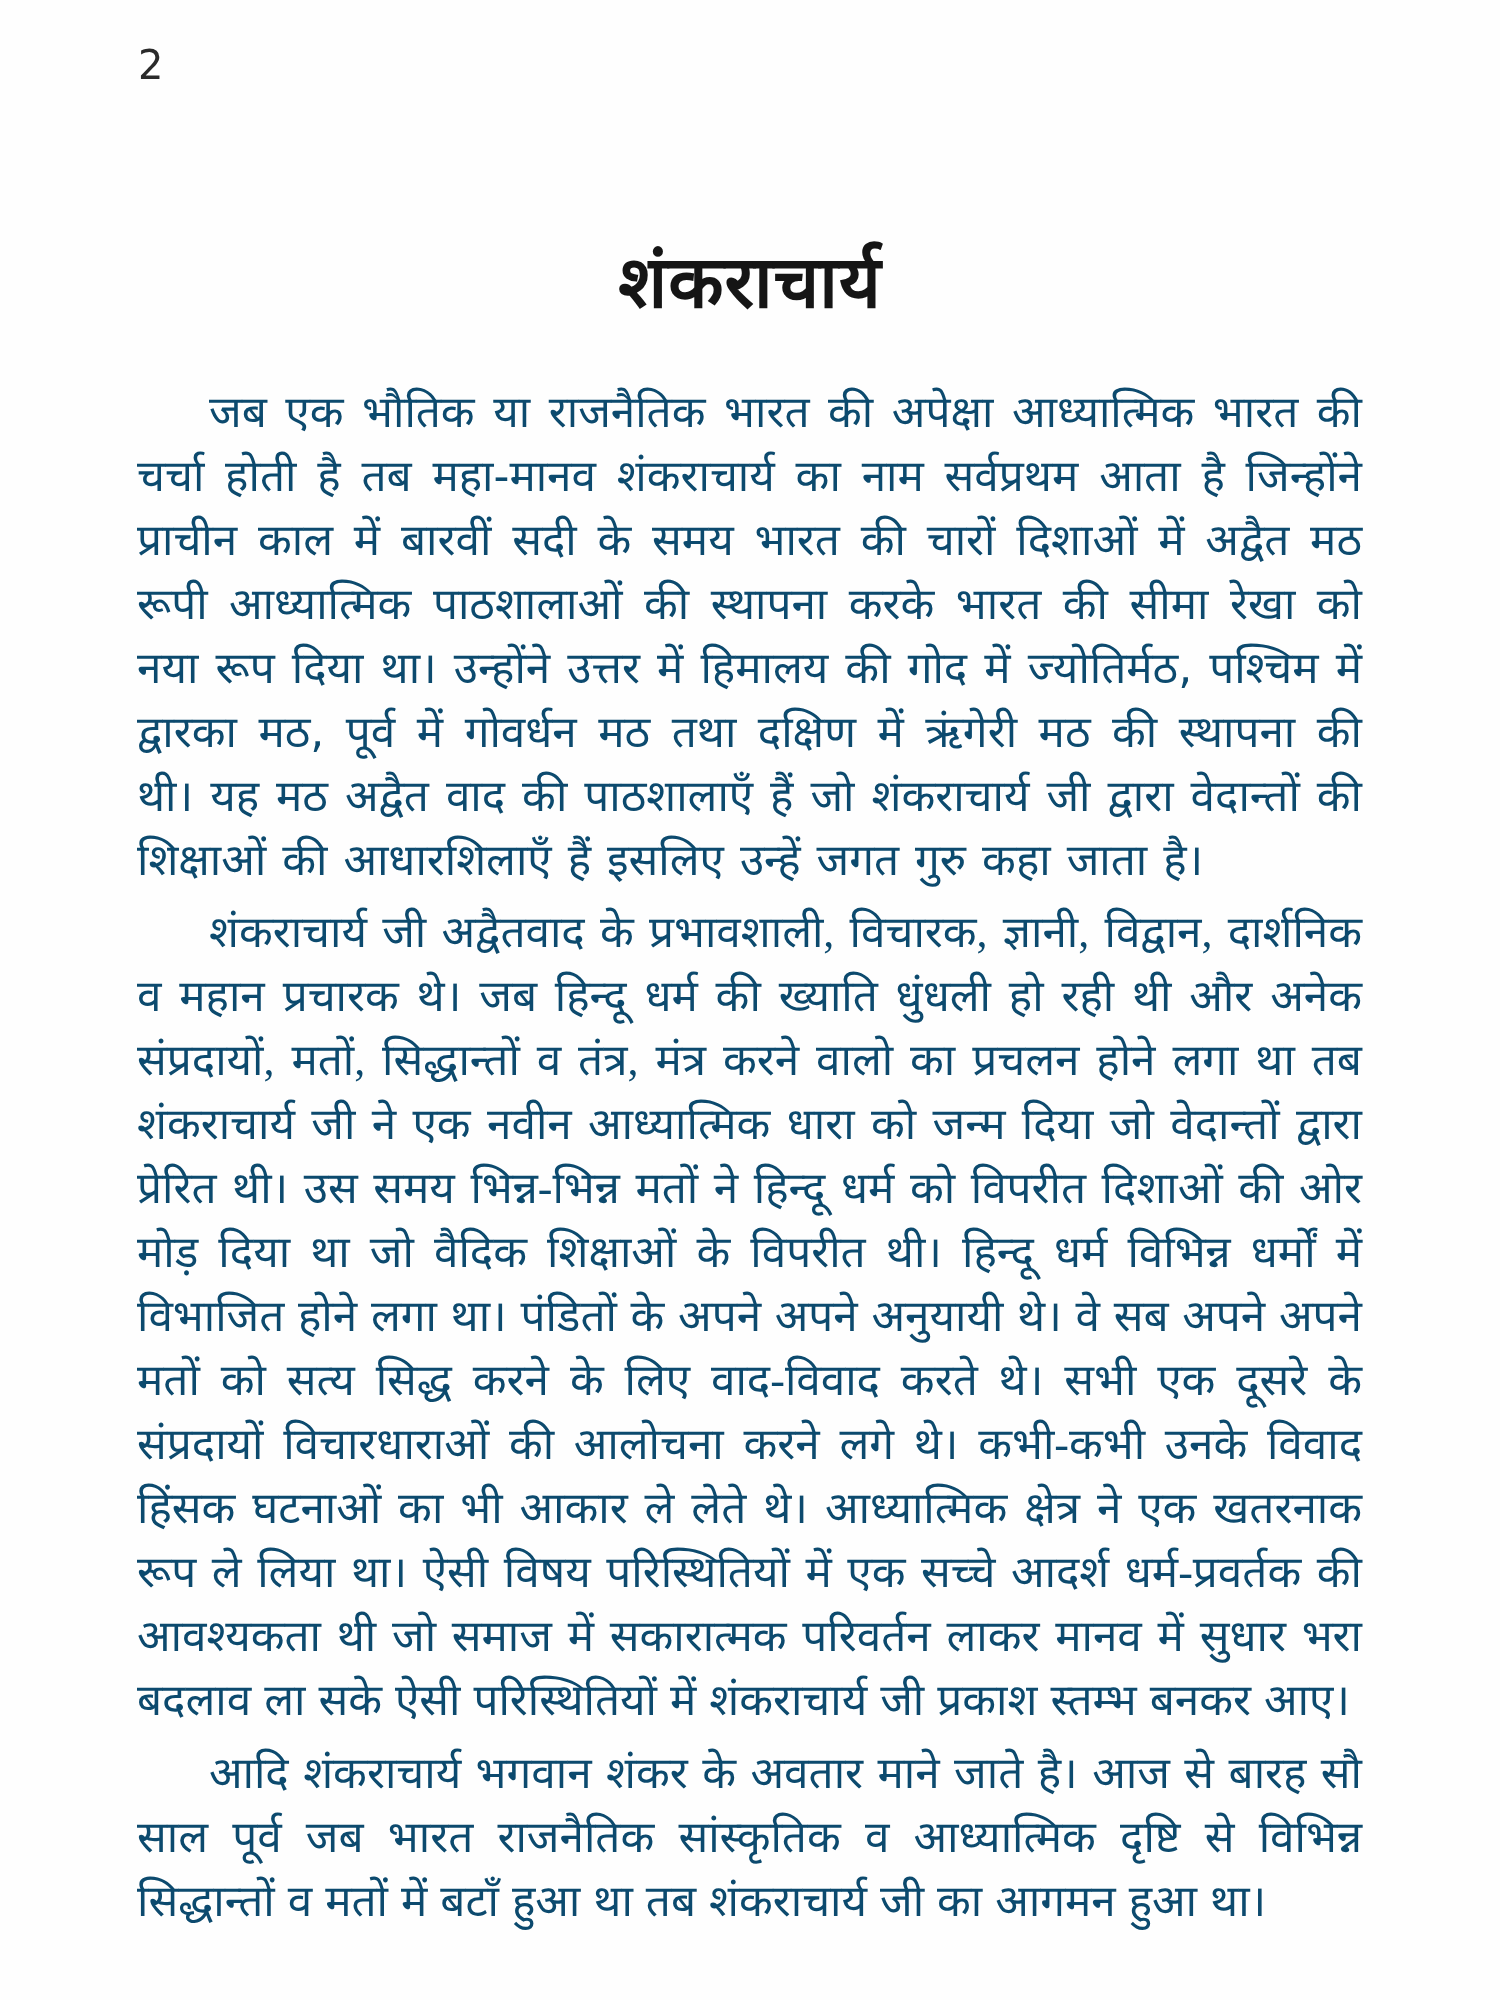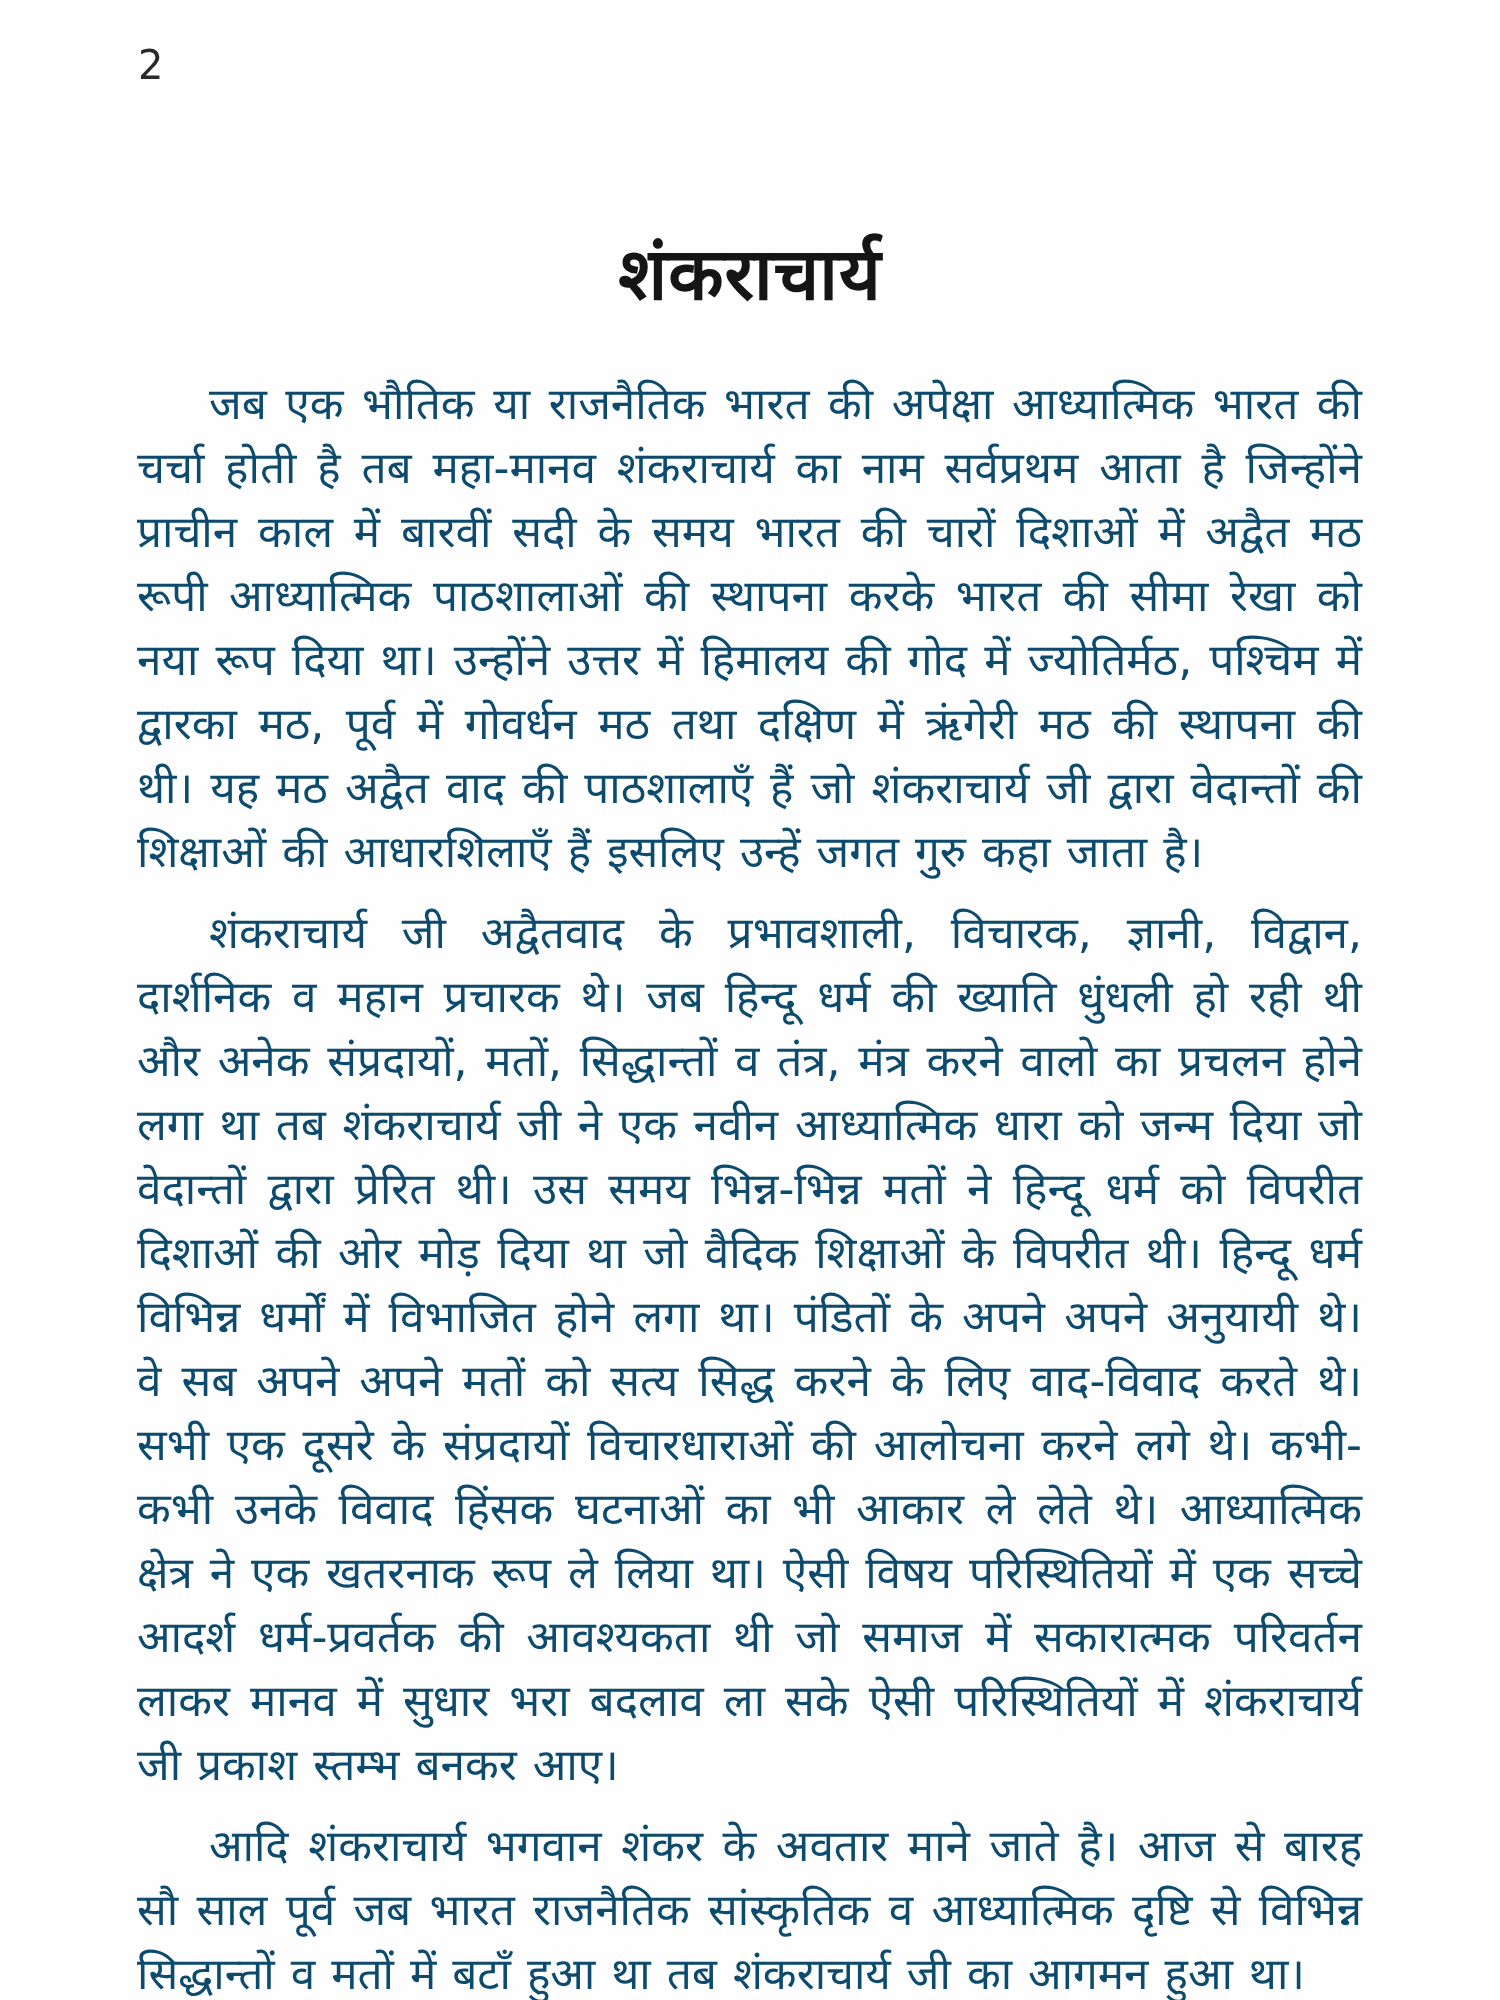--- a/index.html
+++ b/index.html
@@ -19,42 +19,43 @@
     box-sizing: border-box;
   }
   .page-number {
     position: absolute;
     top: 42px;
     left: 138px;
     font-size: 40px;
     color: #2a2a2a;
   }
   .page-title {
-    margin: 0;
+    margin: 8px;
     padding-top: 222px;
     text-align: center;
     font-size: 72px;
     font-weight: bold;
     color: #151515;
     letter-spacing: 1px;
   }
   .body-text {
     margin-top: 52px;
   }
   .para {
     margin: 0 138px 0 137px;
     font-size: 44px;
     line-height: 64px;
     text-align: justify;
     text-indent: 72px;
     color: #0c4a6e;
     word-spacing: 2px;
   }
   .para + .para {
-    margin-top: 17px;
+    margin-top: 9px;
+    font-family: Liberation Serif, serif;
   }
 </style>
 </head>
 <body>
 
 <div class="page">
   <div class="page-number">2</div>
 
   <h1 class="page-title">शंकराचार्य</h1>
 

